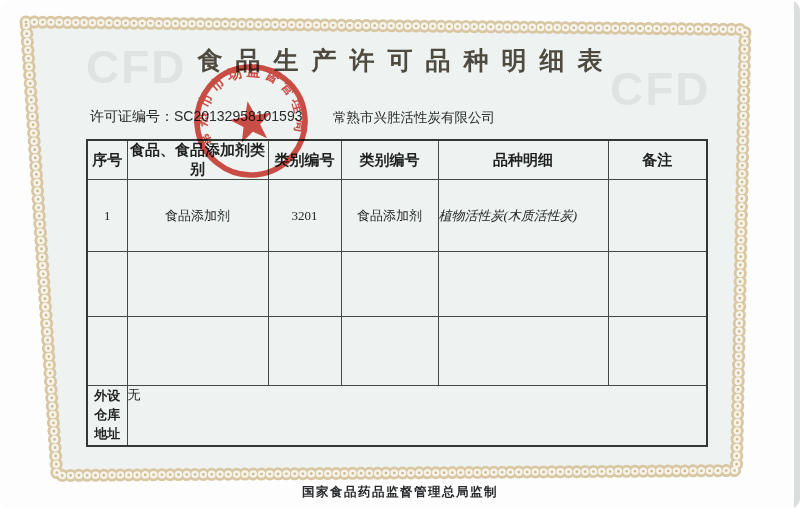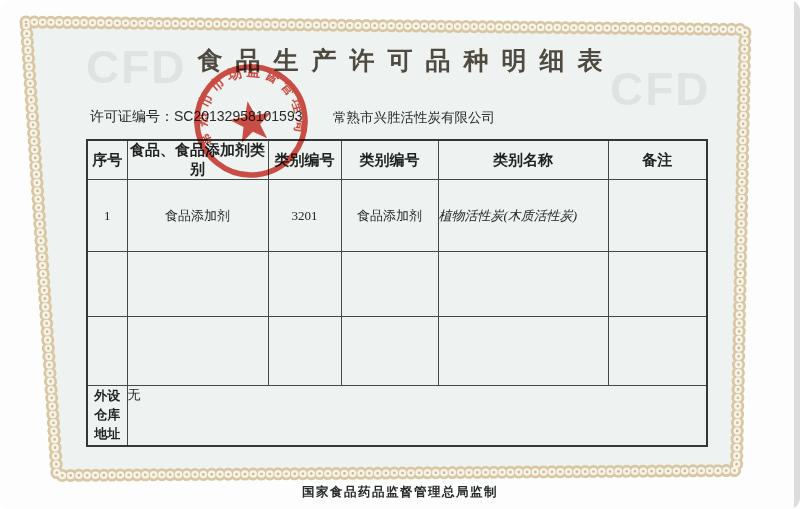--- a/index.html
+++ b/index.html
@@ -94,21 +94,21 @@
       <col style="width:97px">
         <col style="width:170px">
         <col style="width:99px">
     </colgroup>
     <tbody>
         <tr>
       <th>序号</th>
       <th>食品、食品添加剂类别</th>
       <th>类别编号</th>
       <th>类别编号</th>
-      <th>类别名称</th>
+      <th>品种明细</th>
       <th>备注</th>
     </tr>
     <tr class="r1">
       <td class="c">1</td>
       <td class="c">食品添加剂</td>
       <td class="c">3201</td>
       <td class="c">食品添加剂</td>
       <td class="l">植物活性炭(木质活性炭)</td>
       <td class="c"></td>
     </tr>

